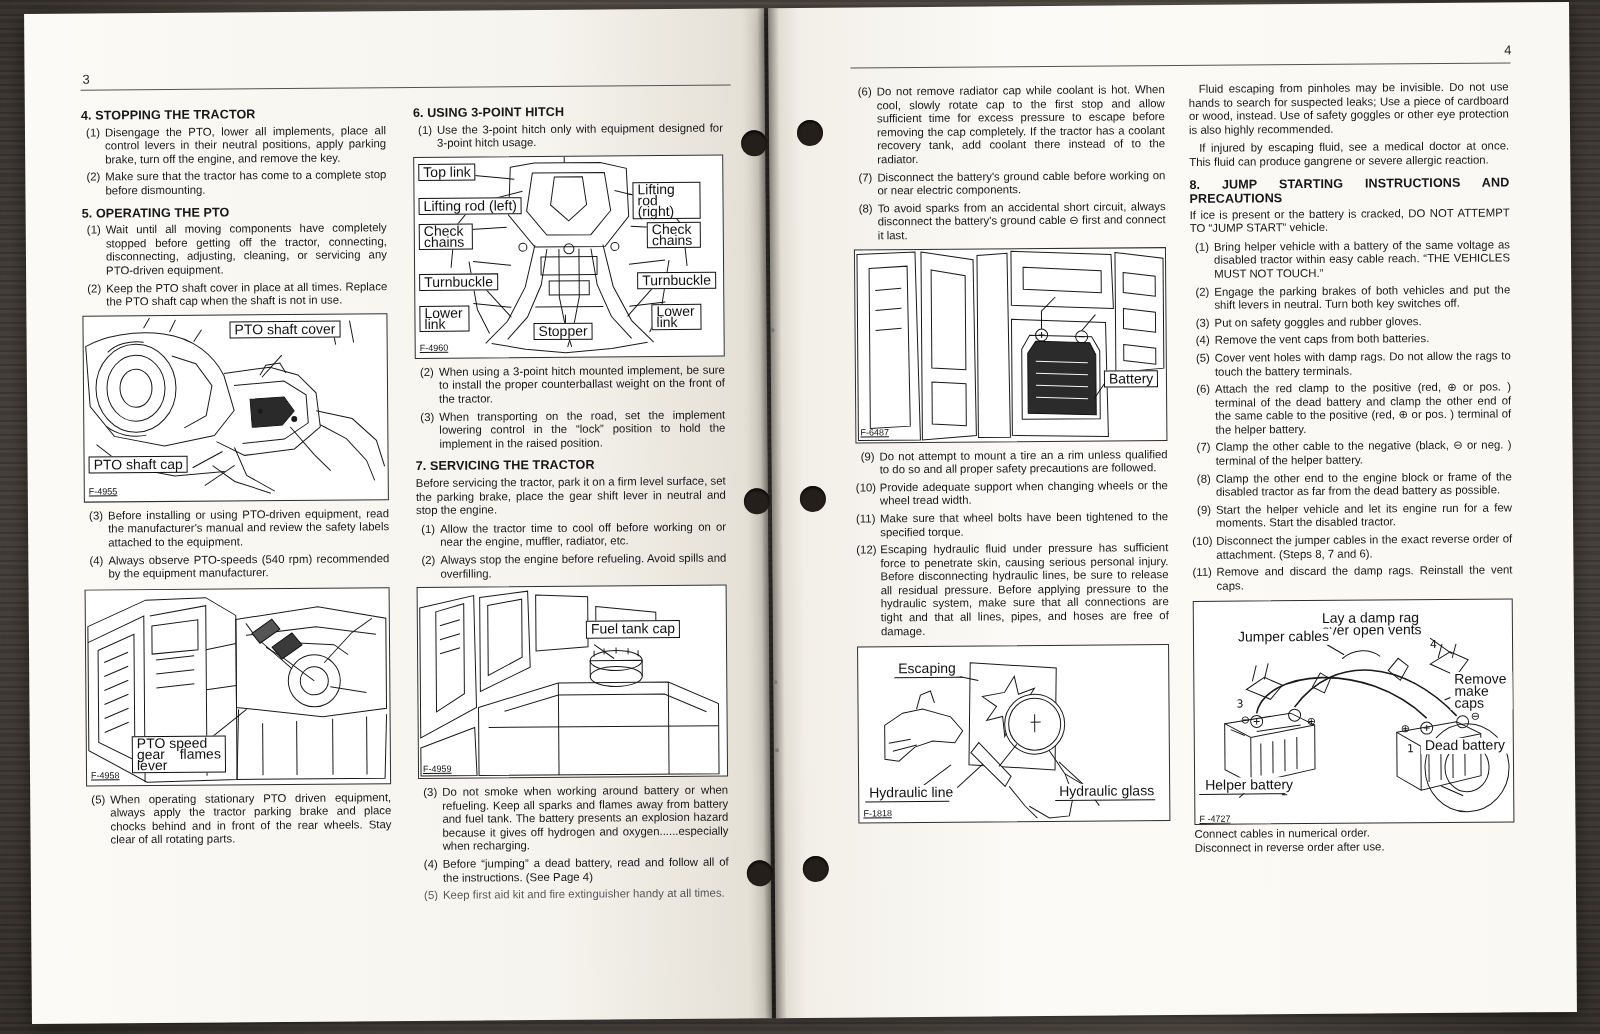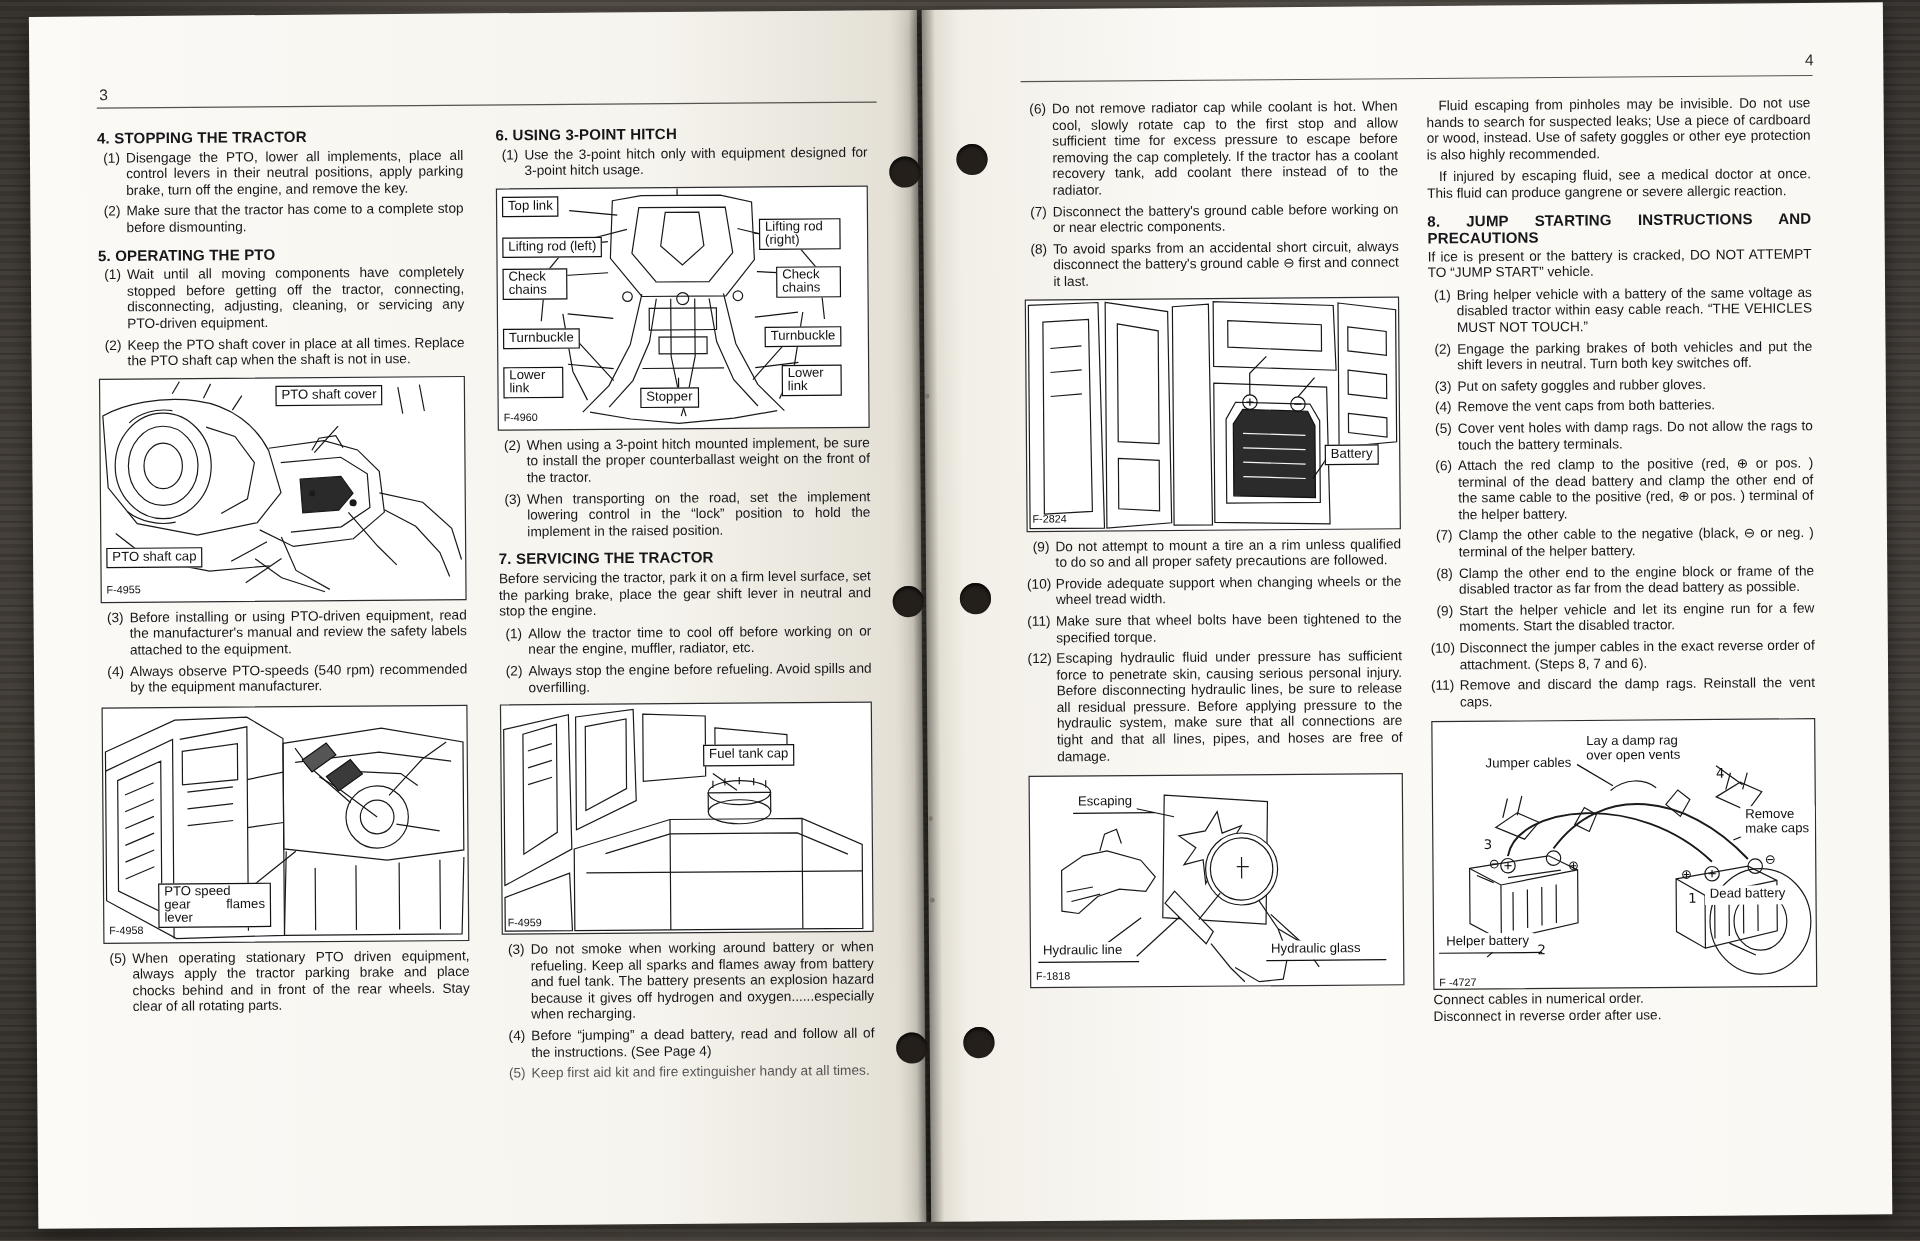--- a/index.html
+++ b/index.html
@@ -88,26 +88,26 @@
   .itemlist li .num{flex:0 0 auto;width:19px;text-align:right;}
   .itemlist li .body{flex:1 1 auto;text-align:justify;}
   .para{margin:0 0 5px 0;text-align:justify;}
 
   
   .fig{
     position:relative;border:1px solid #2e2e2e;background:#fff;overflow:hidden;
     margin:6px 0 7px 0;
   }
   .fig .code{
-    position:absolute;left:4px;bottom:2px;font-size:9px;color:#111;
+    position:absolute;left:4px;bottom:2px;font-size:9px;color:#111;text-decoration:underline;
   }
   .fig svg{display:block}
 
   .boxcap{
-    position:absolute;border:1px solid #111;background:#fff;font-size:11px;
+    position:absolute;border:1px solid #111;background:#fff;font-size:14px;
     padding:1px 4px;white-space:nowrap;color:#111;
   }
 </style>
 </head>
 <body>
 
 <div class="backdrop"></div>
 
 <div class="book">
 
@@ -417,21 +417,21 @@
             <circle cx="186" cy="86" r="6"></circle>
               <circle cx="226" cy="88" r="6"></circle>
             <path d="M183 86 L189 86 M186 83 L186 89"></path>
             <path d="M223 88 L229 88"></path>
             <path d="M186 80 L186 62 L200 48"></path>
             <path d="M226 82 L240 66"></path>
           </g>
           <line x1="252" y1="130" x2="238" y2="150" stroke="#111"></line>
         </svg>
         <div class="boxcap" style="left:248px;top:122px">Battery</div>
-        <div class="code">F-2824</div>
+        <div class="code">F-6487</div>
       </div>
 
       <ul class="itemlist">
         <li>
             <span class="num">(9)</span>
             <span class="body">Do not attempt to mount a tire an a rim unless qualified to do so and all proper safety precautions are followed.</span>
           </li>
         <li>
             <span class="num">(10)</span>
             <span class="body">Provide adequate support when changing wheels or the wheel tread width.</span>

